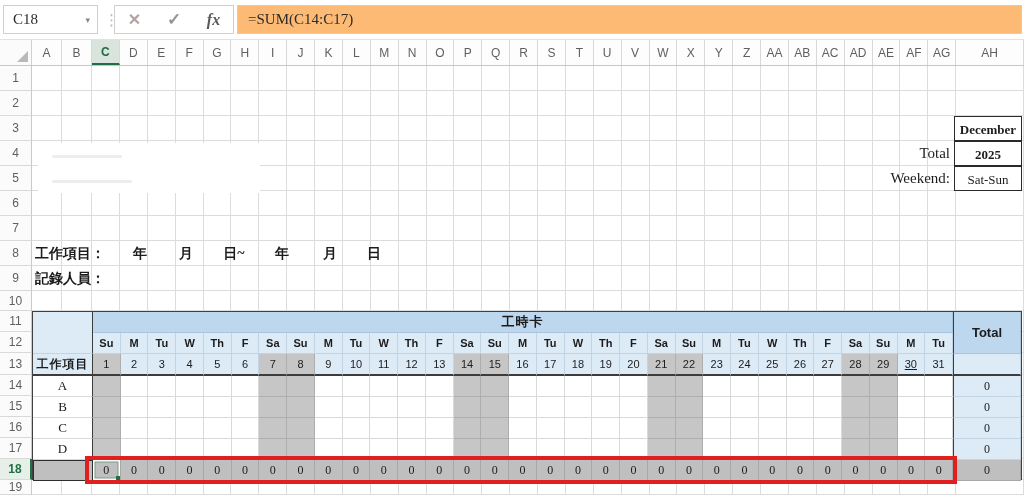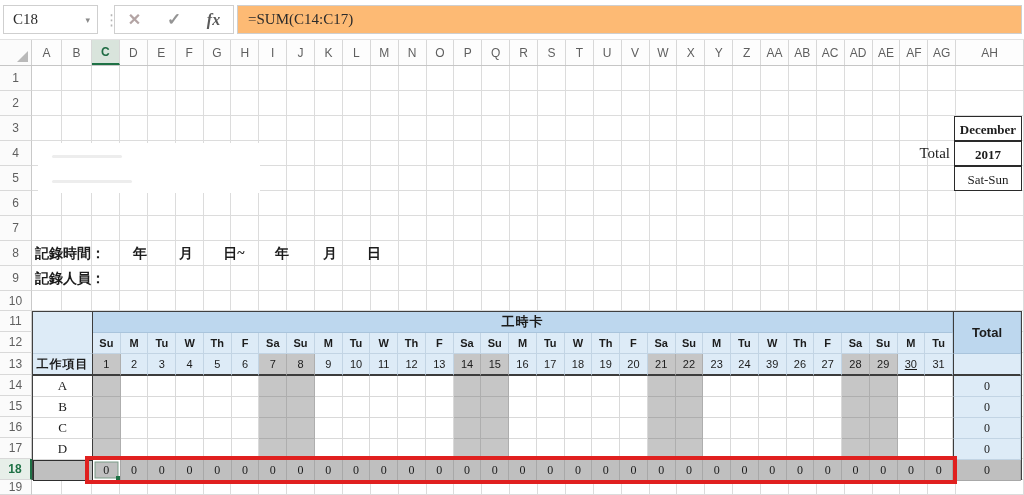--- a/index.html
+++ b/index.html
@@ -853,25 +853,26 @@
       </div>
     </div>
 
   <div id="redaction">
     <div class="smudge" style="left:14px;top:12px;width:70px;"></div>
     <div class="smudge" style="left:14px;top:37px;width:80px;"></div>
   </div>
 
 
   <div id="year-label" class="ov r-label">Total</div>
+  <div id="weekend-label" class="ov r-label">Weekend:</div>
   <div id="month-value" class="ov v-box">December</div>
-  <div id="year-value" class="ov v-box">2017</div>
+  <div id="year-value" class="ov v-box">2025</div>
   <div id="weekend-value" class="ov v-box">Sat-Sun</div>
 
-  <div id="record-time-label" class="ov">記錄時間：</div>
+  <div id="record-time-label" class="ov">工作項目：</div>
   <div id="record-time-fields">
       <div class="ov rt-field" style="left: 140px;">年</div>
       <div class="ov rt-field" style="left: 186px;">月</div>
       <div class="ov rt-field" style="left: 234px;">日~</div>
       <div class="ov rt-field" style="left: 282px;">年</div>
       <div class="ov rt-field" style="left: 330px;">月</div>
       <div class="ov rt-field" style="left: 374px;">日</div>
     </div>
   <div id="record-person-label" class="ov">記錄人員：</div>
 
@@ -928,21 +929,21 @@
       <div class="t-cell hdr-bottom wkend" style="grid-area: 3 / 16 / 4 / 17;">15</div>
       <div class="t-cell hdr-bottom blue" style="grid-area: 3 / 17 / 4 / 18;">16</div>
       <div class="t-cell hdr-bottom blue" style="grid-area: 3 / 18 / 4 / 19;">17</div>
       <div class="t-cell hdr-bottom blue" style="grid-area: 3 / 19 / 4 / 20;">18</div>
       <div class="t-cell hdr-bottom blue" style="grid-area: 3 / 20 / 4 / 21;">19</div>
       <div class="t-cell hdr-bottom blue" style="grid-area: 3 / 21 / 4 / 22;">20</div>
       <div class="t-cell hdr-bottom wkend" style="grid-area: 3 / 22 / 4 / 23;">21</div>
       <div class="t-cell hdr-bottom wkend" style="grid-area: 3 / 23 / 4 / 24;">22</div>
       <div class="t-cell hdr-bottom blue" style="grid-area: 3 / 24 / 4 / 25;">23</div>
       <div class="t-cell hdr-bottom blue" style="grid-area: 3 / 25 / 4 / 26;">24</div>
-      <div class="t-cell hdr-bottom blue" style="grid-area: 3 / 26 / 4 / 27;">39</div>
+      <div class="t-cell hdr-bottom blue" style="grid-area: 3 / 26 / 4 / 27;">25</div>
       <div class="t-cell hdr-bottom blue" style="grid-area: 3 / 27 / 4 / 28;">26</div>
       <div class="t-cell hdr-bottom blue" style="grid-area: 3 / 28 / 4 / 29;">27</div>
       <div class="t-cell hdr-bottom wkend" style="grid-area: 3 / 29 / 4 / 30;">28</div>
       <div class="t-cell hdr-bottom wkend" style="grid-area: 3 / 30 / 4 / 31;">29</div>
       <div class="t-cell hdr-bottom blue" style="grid-area: 3 / 31 / 4 / 32; text-decoration: underline;">30</div>
       <div class="t-cell hdr-bottom blue" style="grid-area: 3 / 32 / 4 / 33;">31</div>
       <div class="t-cell blue dark-left hdr-bottom" style="grid-area: 3 / 33 / 4 / 34;"></div>
       <div class="t-cell serif dark-right" style="grid-area: 4 / 1 / 5 / 2;">A</div>
       <div class="t-cell wkend" style="grid-area: 4 / 2 / 5 / 3;"></div>
       <div class="t-cell " style="grid-area: 4 / 3 / 5 / 4;"></div>

